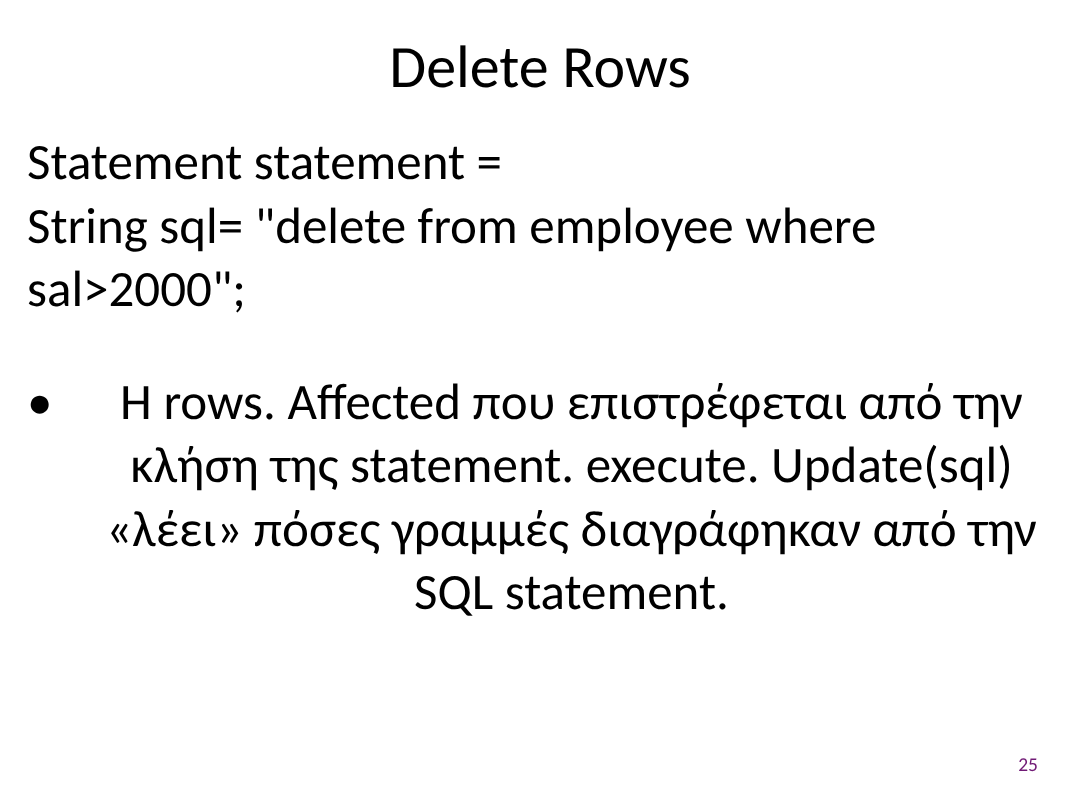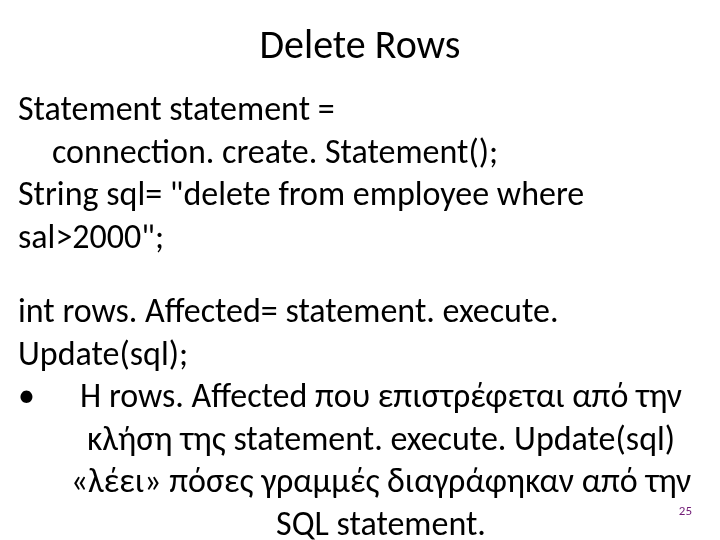--- a/index.html
+++ b/index.html
@@ -67,26 +67,24 @@
 </style>
 </head>
 <body>
 
 <div class="slide">
 
   <div class="title">Delete Rows</div>
 
   <div class="body">
     <span class="line">Statement statement =</span>
-    <span class="line indent">connection. create. Statement();</span>
     <span class="line">String  sql= "delete from employee where sal&gt;2000";</span>
 
     <div class="spacer"></div>
 
-    <span class="line">int rows. Affected= statement. execute. Update(sql);</span>
 
     <div class="bullet-row">
       <div class="bullet-mark">•</div>
       <div class="bullet-text">Η rows. Affected που επιστρέφεται από την κλήση της statement. execute. Update(sql) «λέει» πόσες γραμμές διαγράφηκαν από την SQL statement.</div>
     </div>
   </div>
 
   <div class="page-num">25</div>
 
 </div>

